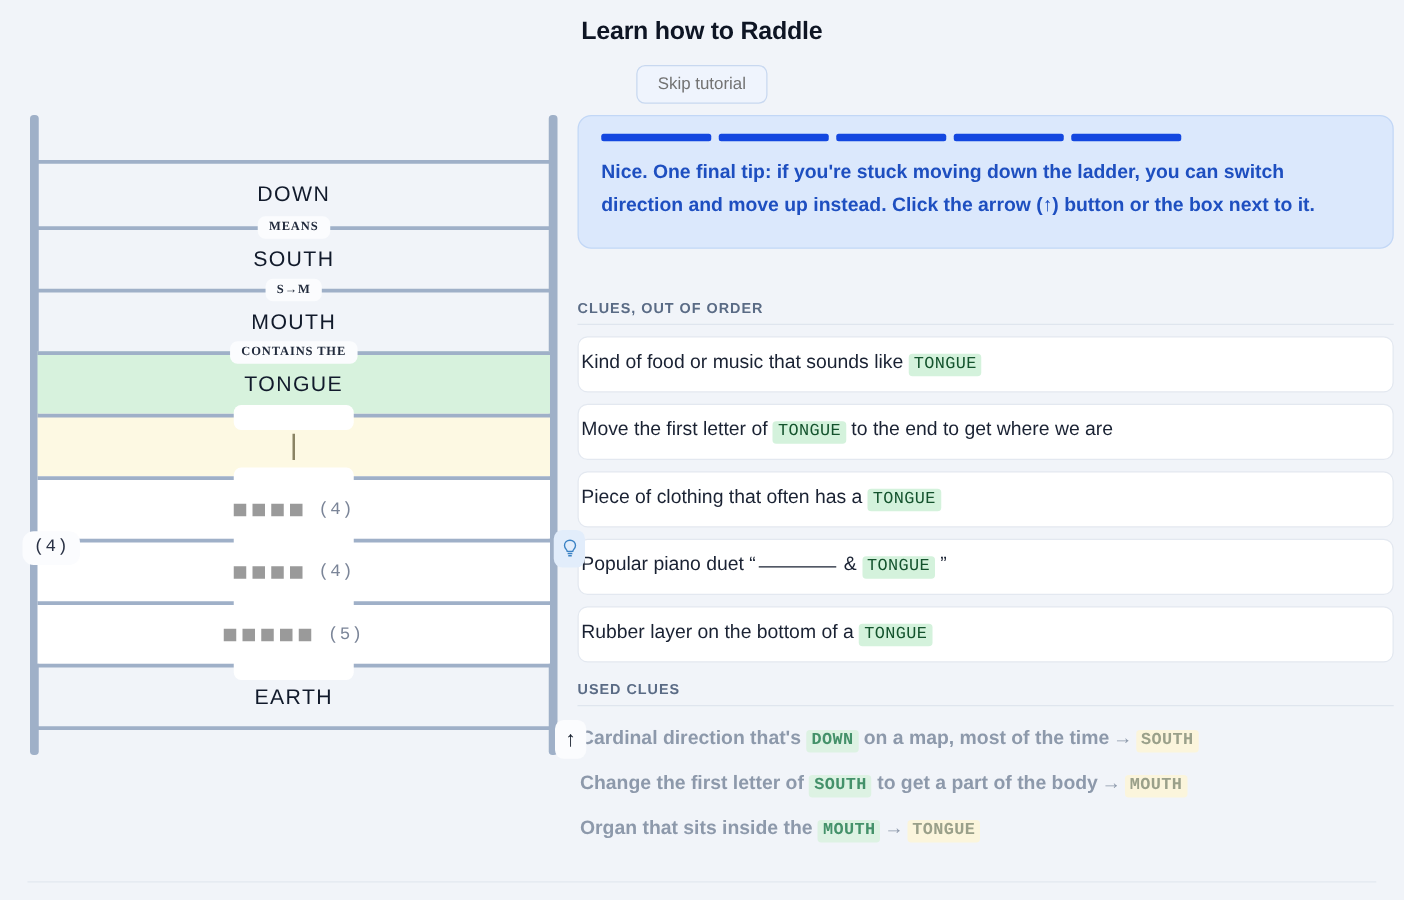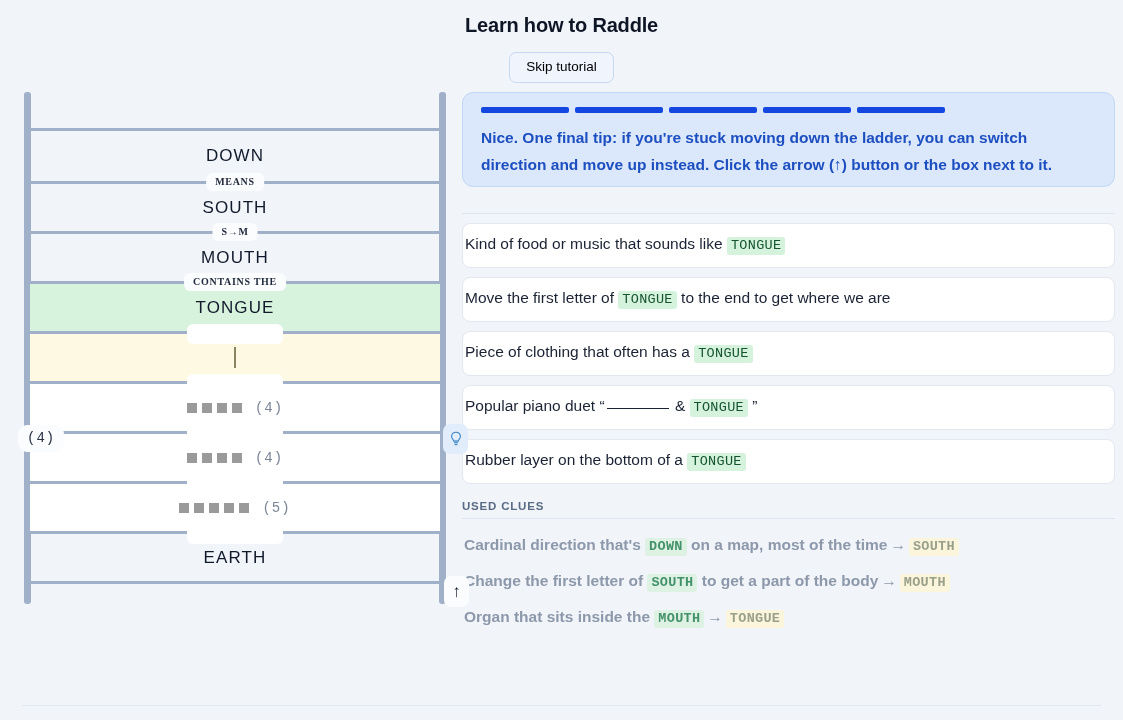--- a/index.html
+++ b/index.html
@@ -25,21 +25,21 @@
     letter-spacing: -0.2px;
     color: #0e1524;
     line-height: 38px;
   }
   .skip-btn {
     margin-top: 8px;
     display: inline-block;
     background: #eff4fd;
     border: 1px solid #c8d8f0;
     border-radius: 7px;
-    color: #000000;
+    color: #737373;
     font-size: 13.5px;
     padding: 7px 16px 8px 16px;
     cursor: pointer;
     line-height: 14px;
   }
 
   
   .content {
     position: absolute;
     top: 92px;
@@ -200,22 +200,22 @@
 
   
   .right {
     flex: 1;
     padding-right: 8px;
   }
   .tutorial-box {
     background: #dbe8fc;
     border: 1px solid #c2d7f6;
     border-radius: 11px;
-    padding: 14px 20px 8px 18px;
-    margin-bottom: 26px;
+    padding: 14px 20px 20px 18px;
+    margin-bottom: 42px;
   }
   .progress {
     display: flex;
     gap: 6px;
     margin-bottom: 11px;
   }
   .progress .seg {
     height: 6px;
     width: 88px;
     background: #1347e0;
@@ -411,20 +411,21 @@
       <div class="progress">
         <span class="seg"></span>
         <span class="seg"></span>
         <span class="seg"></span>
         <span class="seg"></span>
         <span class="seg"></span>
       </div>
       <div class="tutorial-text">Nice. One final tip: if you're stuck moving down the ladder, you can switch direction and move up instead. Click the arrow (↑) button or the box next to it.</div>
     </div>
 
+    <div class="section-title">CLUES, OUT OF ORDER</div>
     <hr class="section-rule">
 
     <div class="clue-card">
       <span>Kind of food or music that sounds like </span><span class="hl-green">TONGUE</span><span></span>
     </div>
 
     <div class="clue-card">
       <span>Move the first letter of </span><span class="hl-green">TONGUE</span><span> to the end to get where we are</span>
     </div>
 

